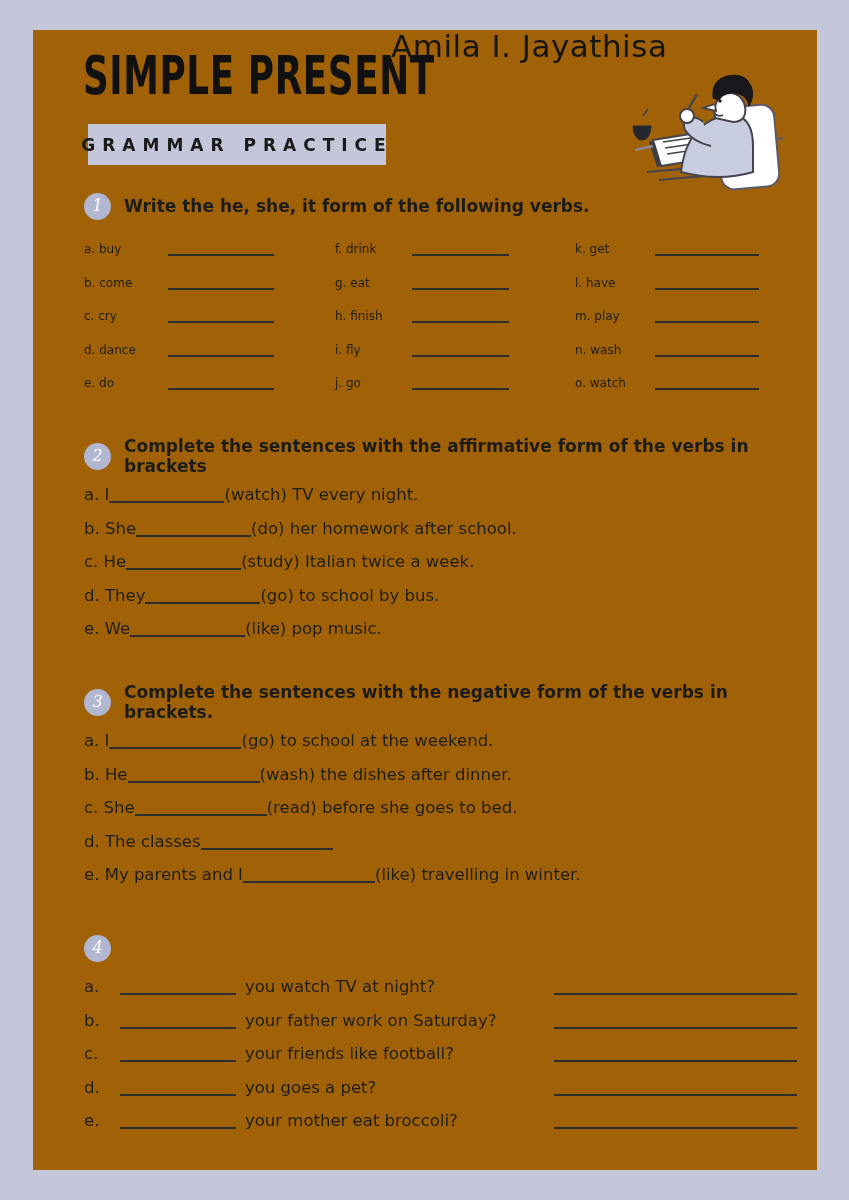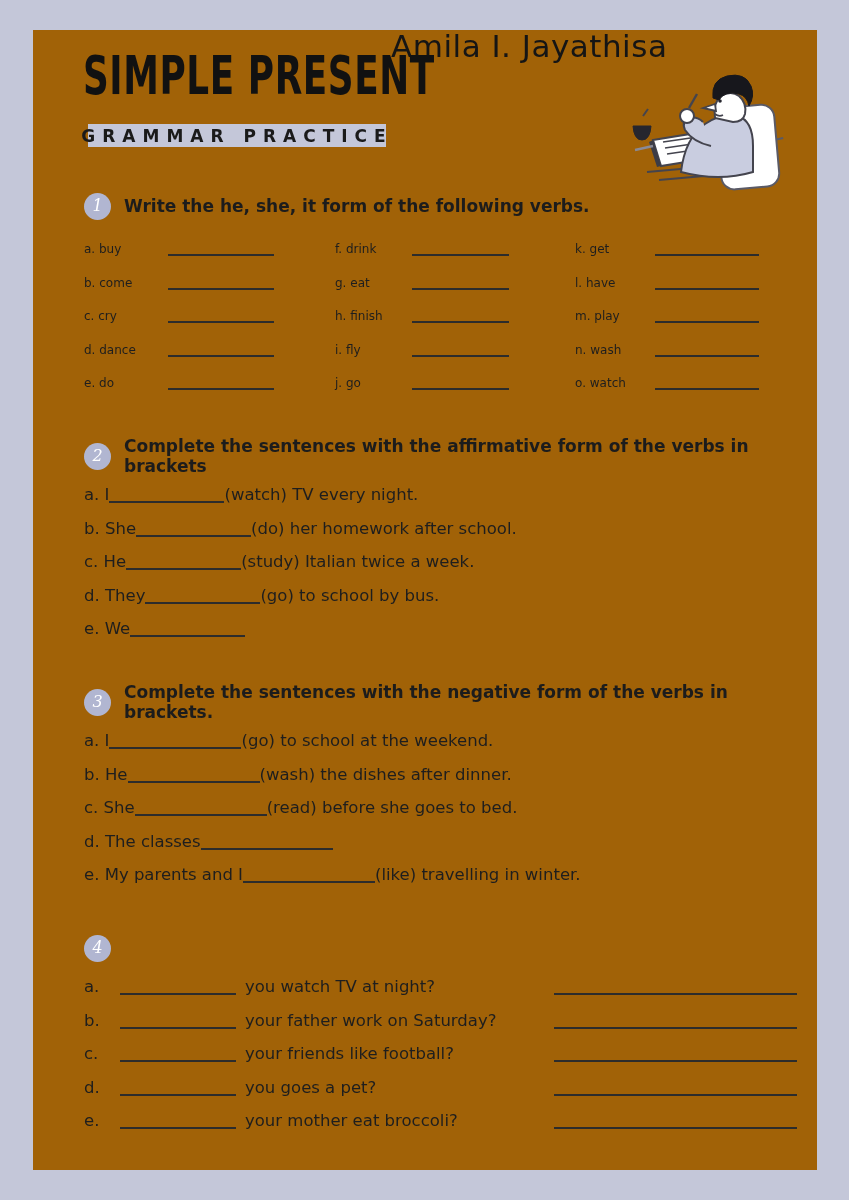--- a/index.html
+++ b/index.html
@@ -24,21 +24,21 @@
   }
   .title{
     position:absolute;left:50px;top:20px;
     font-size:64px;font-weight:800;line-height:1;
     letter-spacing:1px;color:#111;
     transform:scale(0.56,0.82);transform-origin:left top;
     white-space:nowrap;
   }
   .subtitle-box{
     position:absolute;left:55px;top:94px;
-    width:298px;height:23px;
+    width:298px;height:41px;
     background:#c4c7d9;
     display:flex;align-items:center;justify-content:center;
     font-size:17px;font-weight:700;letter-spacing:7px;color:#1a1a1a;
     white-space:nowrap;
   }
   .illustration{
     position:absolute;right:18px;top:24px;
     width:180px;height:140px;
   }
   
@@ -211,20 +211,21 @@
         <span>(study) Italian twice a week.</span>
       </div>
       <div class="fill-row">
         <span>d. They</span>
         <span class="blank"></span>
         <span>(go) to school by bus.</span>
       </div>
       <div class="fill-row">
         <span>e. We</span>
         <span class="blank"></span>
+        <span>(like) pop music.</span>
       </div>
     </div>
   </div>
 
   <div class="section sec3">
     <div class="sec-head">
       <div class="badge">3</div>
       <div class="instruction">Complete the sentences with the negative form of the verbs in brackets.</div>
     </div>
     <div class="fill-rows">

